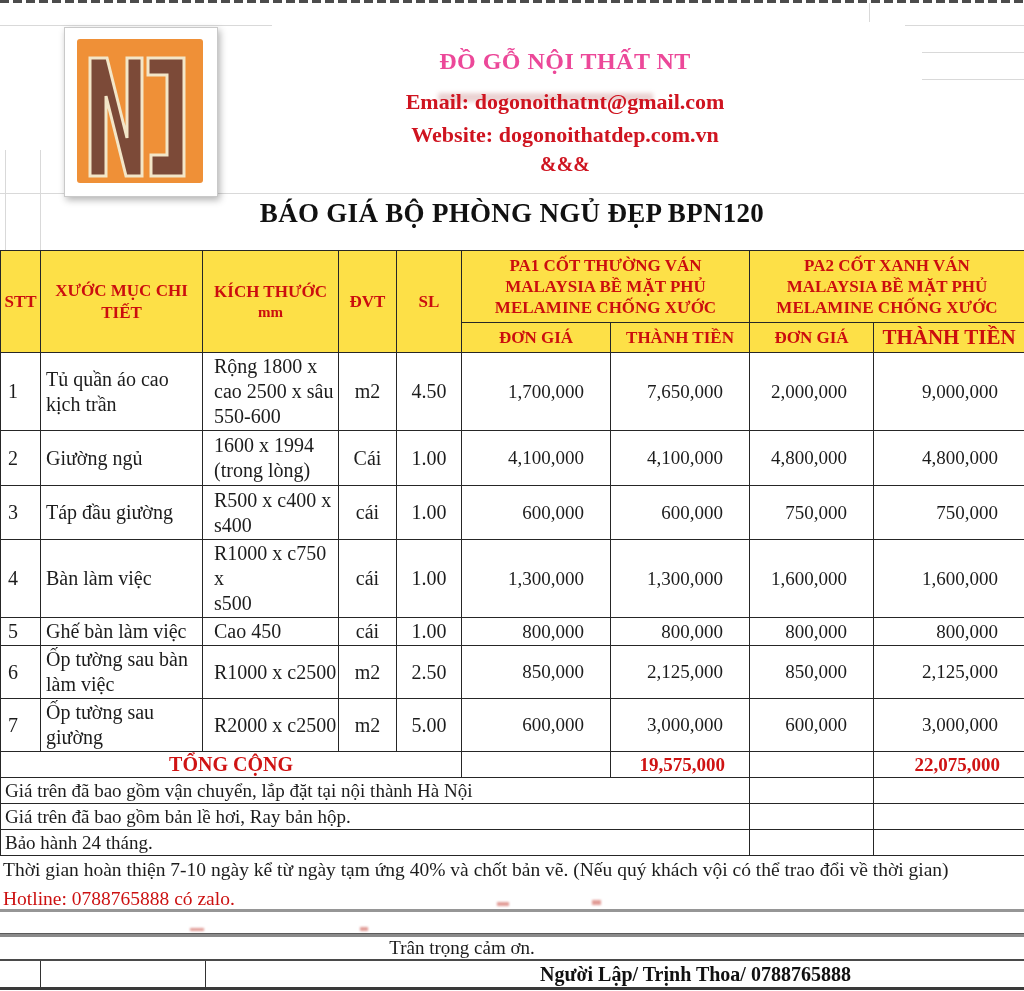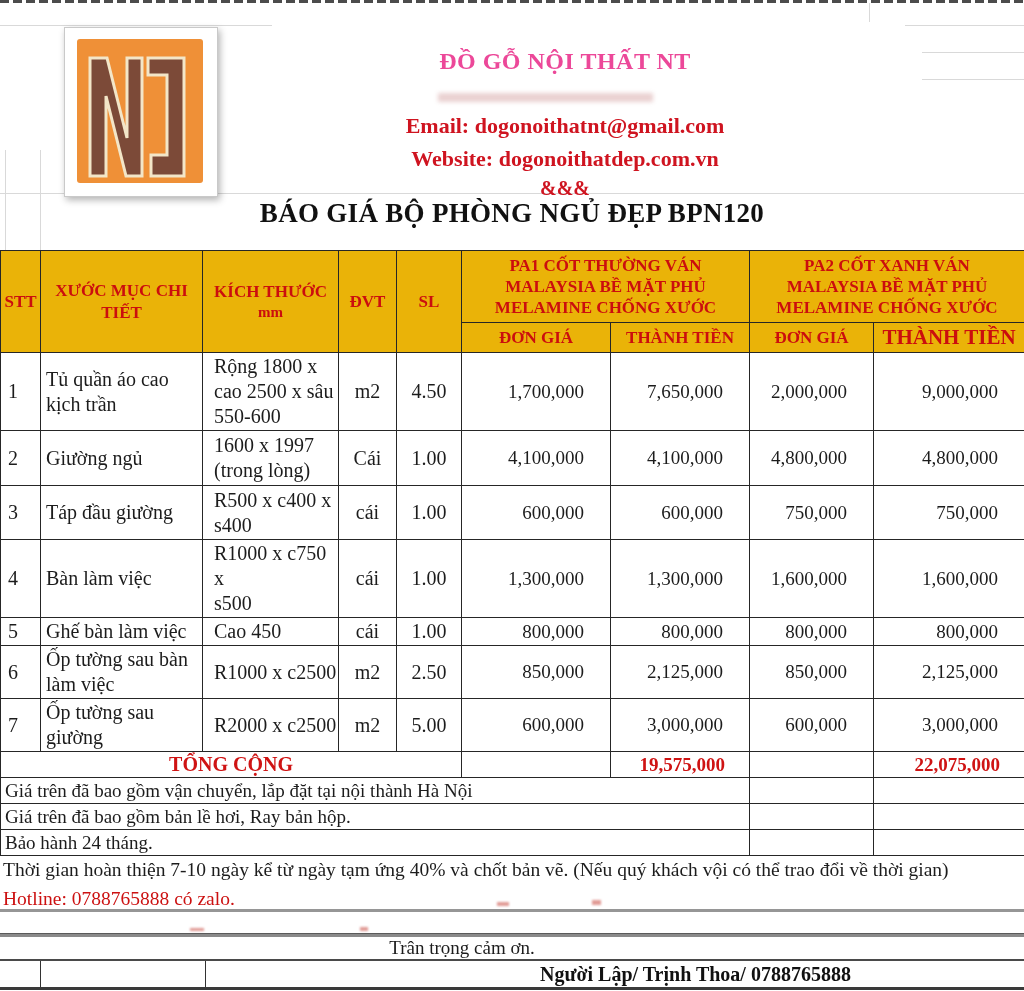--- a/index.html
+++ b/index.html
@@ -17,37 +17,37 @@
   .smudge{position:absolute;filter:blur(2px);z-index:1;}
   
   .logo-card{
     position:absolute;left:64px;top:27px;width:152px;height:168px;
     background:#ffffff;border:1px solid #c9c9c9;z-index:3;
     box-shadow:2px 3px 7px rgba(0,0,0,0.30);
   }
   
   .company-block{position:absolute;left:280px;top:48px;width:570px;text-align:center;z-index:3;}
   .company-name{font-size:24px;font-weight:bold;color:#ec4899;letter-spacing:0.5px;}
-  .company-email{font-size:22px;font-weight:bold;color:#cf1420;margin-top:38px;}
+  .company-email{font-size:22px;font-weight:bold;color:#cf1420;margin-top:14px;}
   .company-website{font-size:22px;font-weight:bold;color:#cf1420;margin-top:7px;}
   .company-amp{font-size:20px;font-weight:bold;color:#cf1420;margin-top:5px;}
   .doc-title{
     position:absolute;left:0;top:198px;width:1024px;text-align:center;
     font-size:27px;font-weight:bold;color:#111;z-index:3;letter-spacing:0.3px;
   }
   
   table.quote{
     position:absolute;left:0px;top:250px;width:1023px;z-index:4;
     border-collapse:collapse;table-layout:fixed;
   }
   table.quote th,table.quote td{
     border:1px solid #262626;vertical-align:middle;overflow:hidden;
   }
   table.quote thead th{
-    background:#eab308;color:#cb0e0e;font-weight:bold;text-align:center;
+    background:#fde047;color:#cb0e0e;font-weight:bold;text-align:center;
     font-size:17px;line-height:1.25;
   }
   table.quote thead tr.h1{height:72px;}
   table.quote thead tr.h2{height:30px;}
   th.pa{font-size:16.5px;white-space:pre-line;line-height:1.35;}
   th .mm{font-size:15px;margin-top:1px;}
   th.sub{font-size:17px;}
   th.sub.big{font-size:21px;}
   td.c-stt{text-align:left;padding-left:7px;font-size:20px;}
   td.c-item{text-align:left;padding-left:5px;font-size:20px;white-space:pre-line;line-height:1.25;}
@@ -160,21 +160,21 @@
         <td class="c-dvt">m2</td>
         <td class="c-sl">4.50</td>
         <td class="c-money">1,700,000</td>
         <td class="c-money">7,650,000</td>
         <td class="c-money">2,000,000</td>
         <td class="c-money">9,000,000</td>
       </tr>
       <tr class="r1">
         <td class="c-stt">2</td>
         <td class="c-item">Giường ngủ</td>
-        <td class="c-size">1600 x 1997
+        <td class="c-size">1600 x 1994
 (trong lòng)</td>
         <td class="c-dvt">Cái</td>
         <td class="c-sl">1.00</td>
         <td class="c-money">4,100,000</td>
         <td class="c-money">4,100,000</td>
         <td class="c-money">4,800,000</td>
         <td class="c-money">4,800,000</td>
       </tr>
       <tr class="r2">
         <td class="c-stt">3</td>

